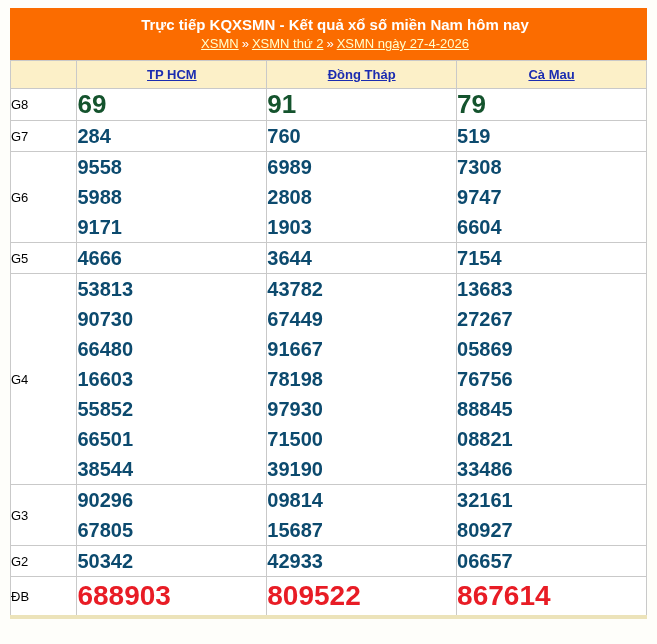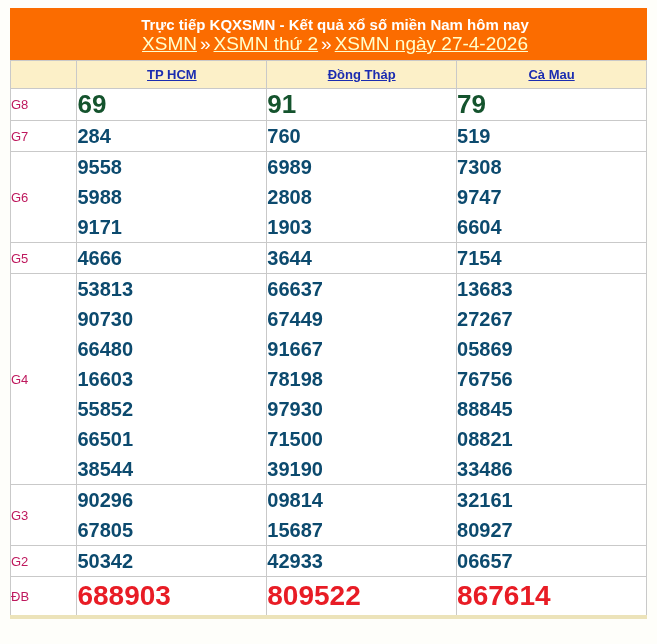--- a/index.html
+++ b/index.html
@@ -17,21 +17,21 @@
     color:#fff;
     text-align:center;
     padding:7px 4px 8px 17px;
   }
   .banner .title{
     font-size:15px;
     font-weight:bold;
     line-height:19px;
   }
   .banner .crumbs{
-    font-size:19px;
+    font-size:13px;
     line-height:17px;
     margin-top:1px;
     color:#fff;
   }
   .banner .crumbs a{
     color:#ffffcc;
     text-decoration:underline;
     cursor:pointer;
   }
   .crumb-sep{color:#ffffff;padding:0 3px;}
@@ -56,21 +56,21 @@
   table.results thead th a{
     color:#1b2cb0;
     font-weight:bold;
     text-decoration:underline;
     cursor:pointer;
   }
   .prize-label{
     width:66px;
     font-size:13px;
     font-weight:normal;
-    color:#be185d;
+    color:#000000;
     background:#fff;
   }
   .num-cell{width:190px;}
   .num{
     font-size:20px;
     font-weight:bold;
     color:#0c4a6e;
     line-height:30px;
   }
   tr.red-large .num{
@@ -165,21 +165,21 @@
           <td class="num-cell">
             <div class="num">53813</div>
             <div class="num">90730</div>
             <div class="num">66480</div>
             <div class="num">16603</div>
             <div class="num">55852</div>
             <div class="num">66501</div>
             <div class="num">38544</div>
           </td>
           <td class="num-cell">
-            <div class="num">66637</div>
+            <div class="num">43782</div>
             <div class="num">67449</div>
             <div class="num">91667</div>
             <div class="num">78198</div>
             <div class="num">97930</div>
             <div class="num">71500</div>
             <div class="num">39190</div>
           </td>
           <td class="num-cell">
             <div class="num">13683</div>
             <div class="num">27267</div>

